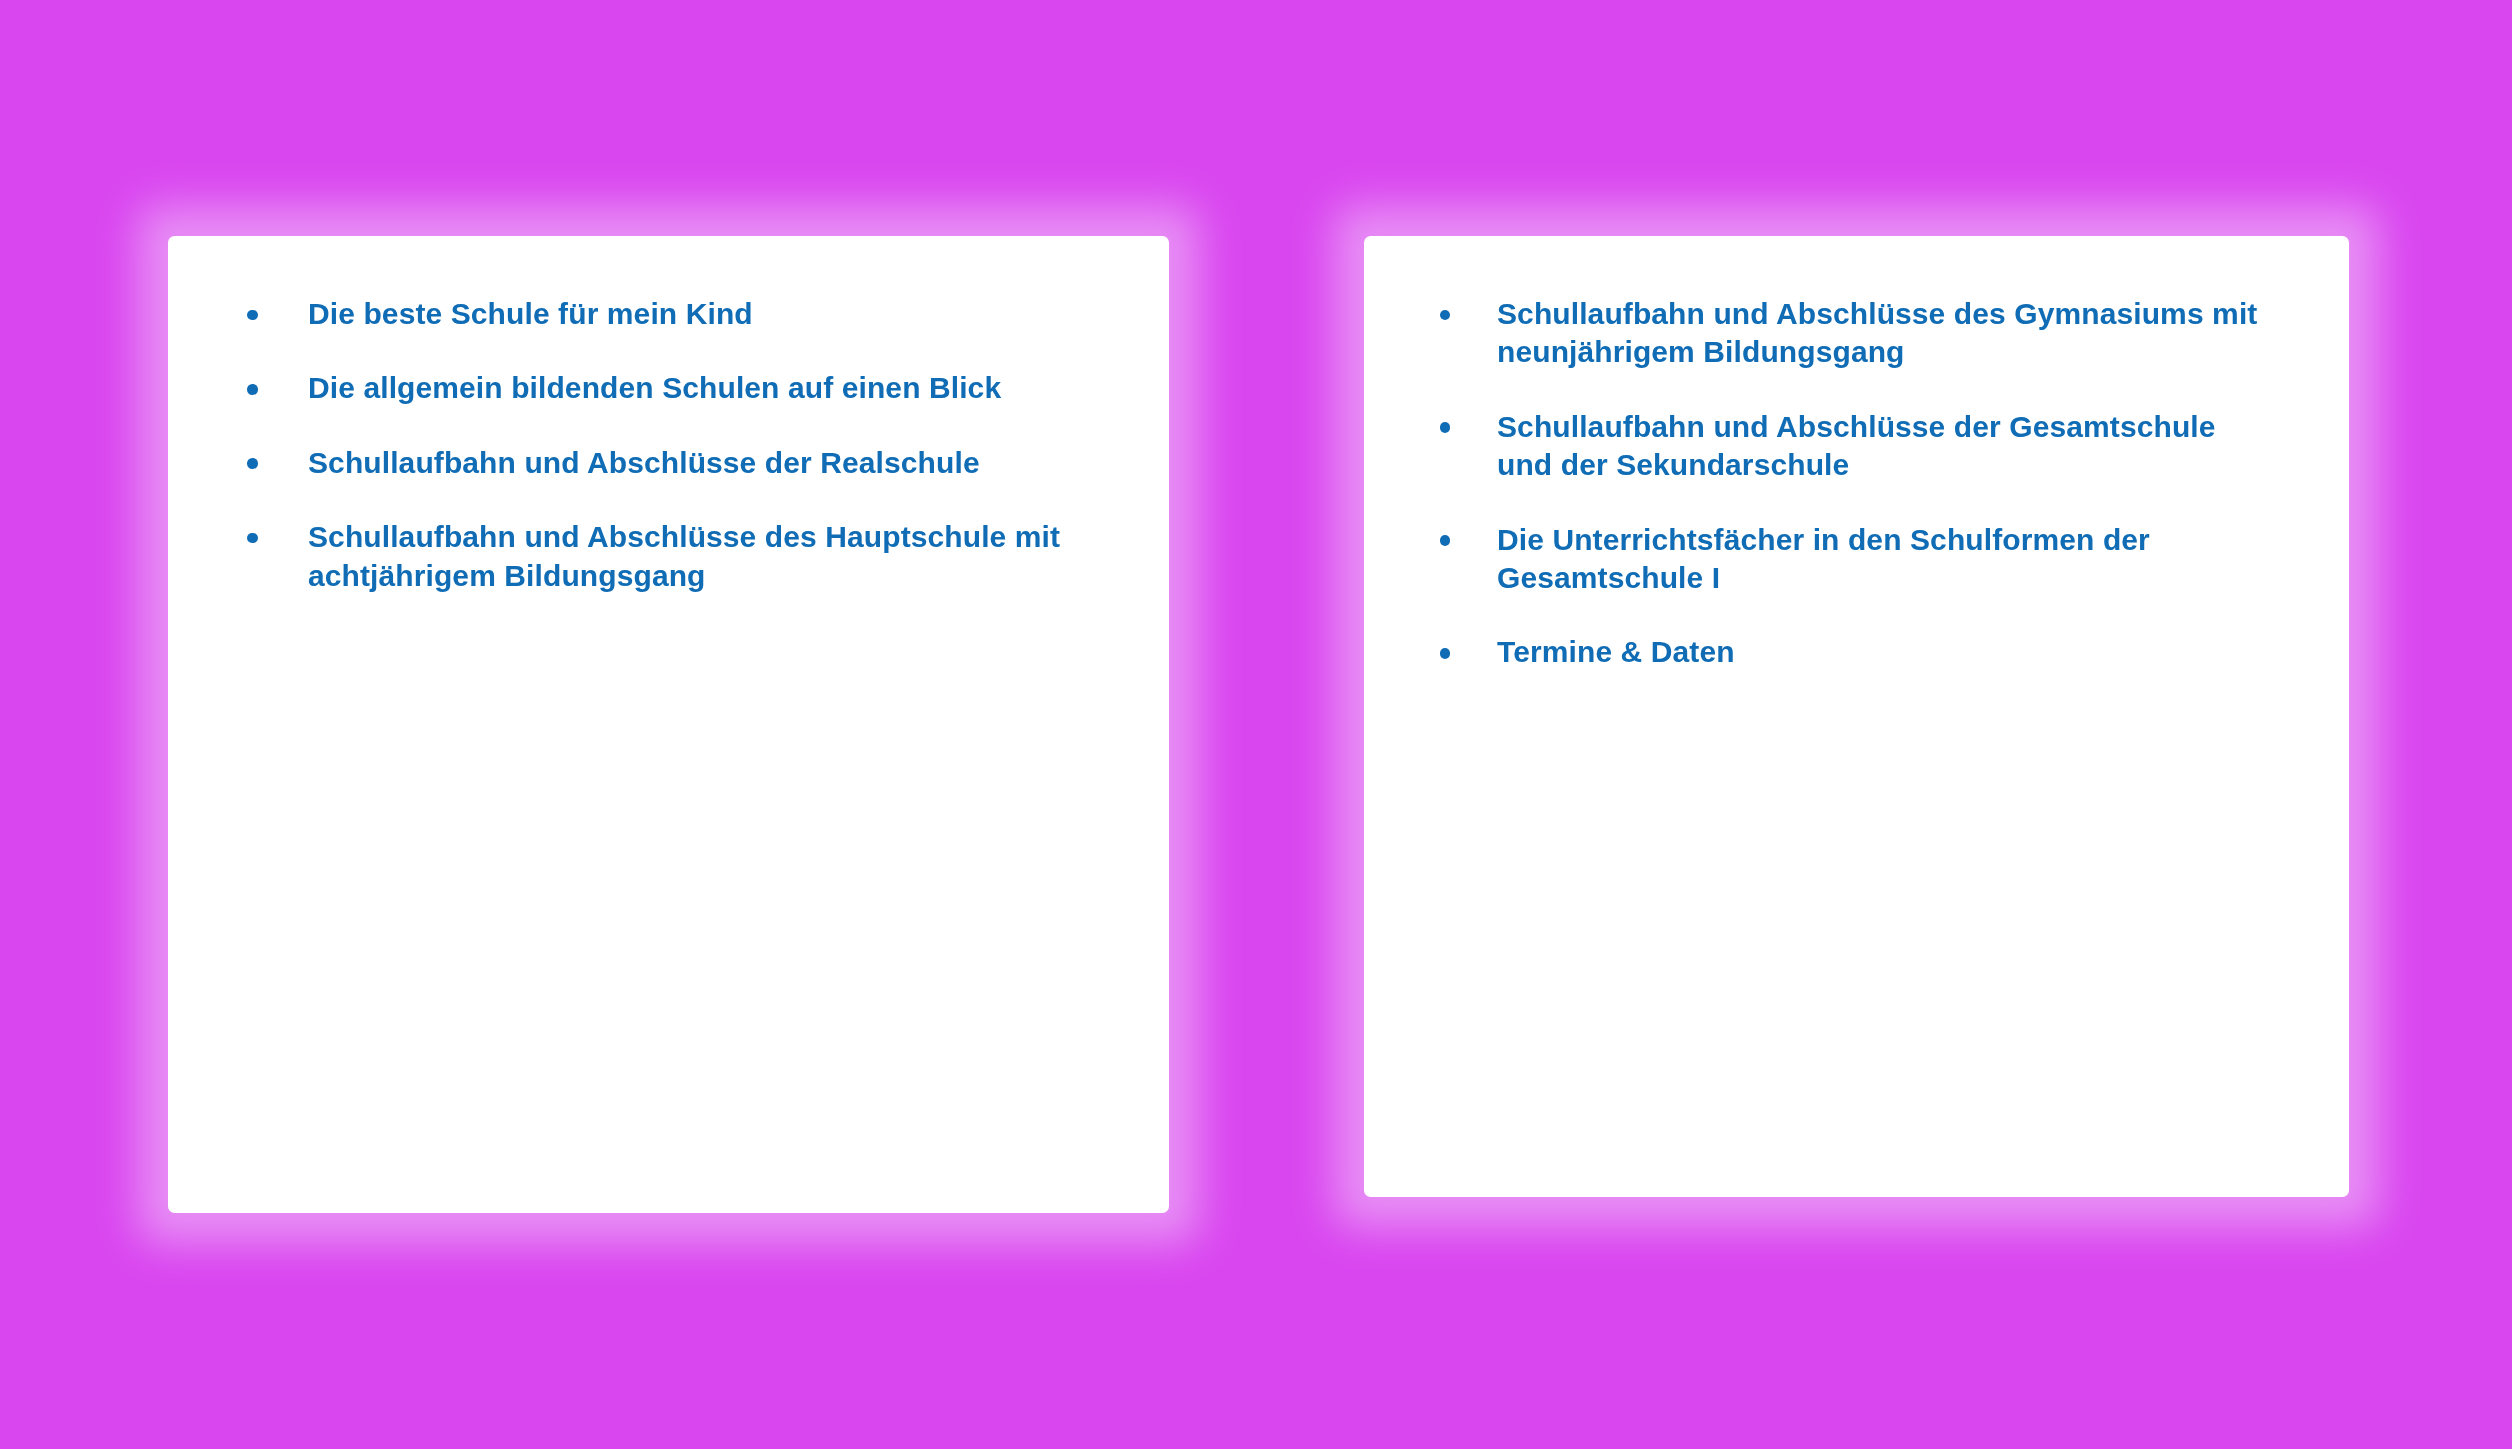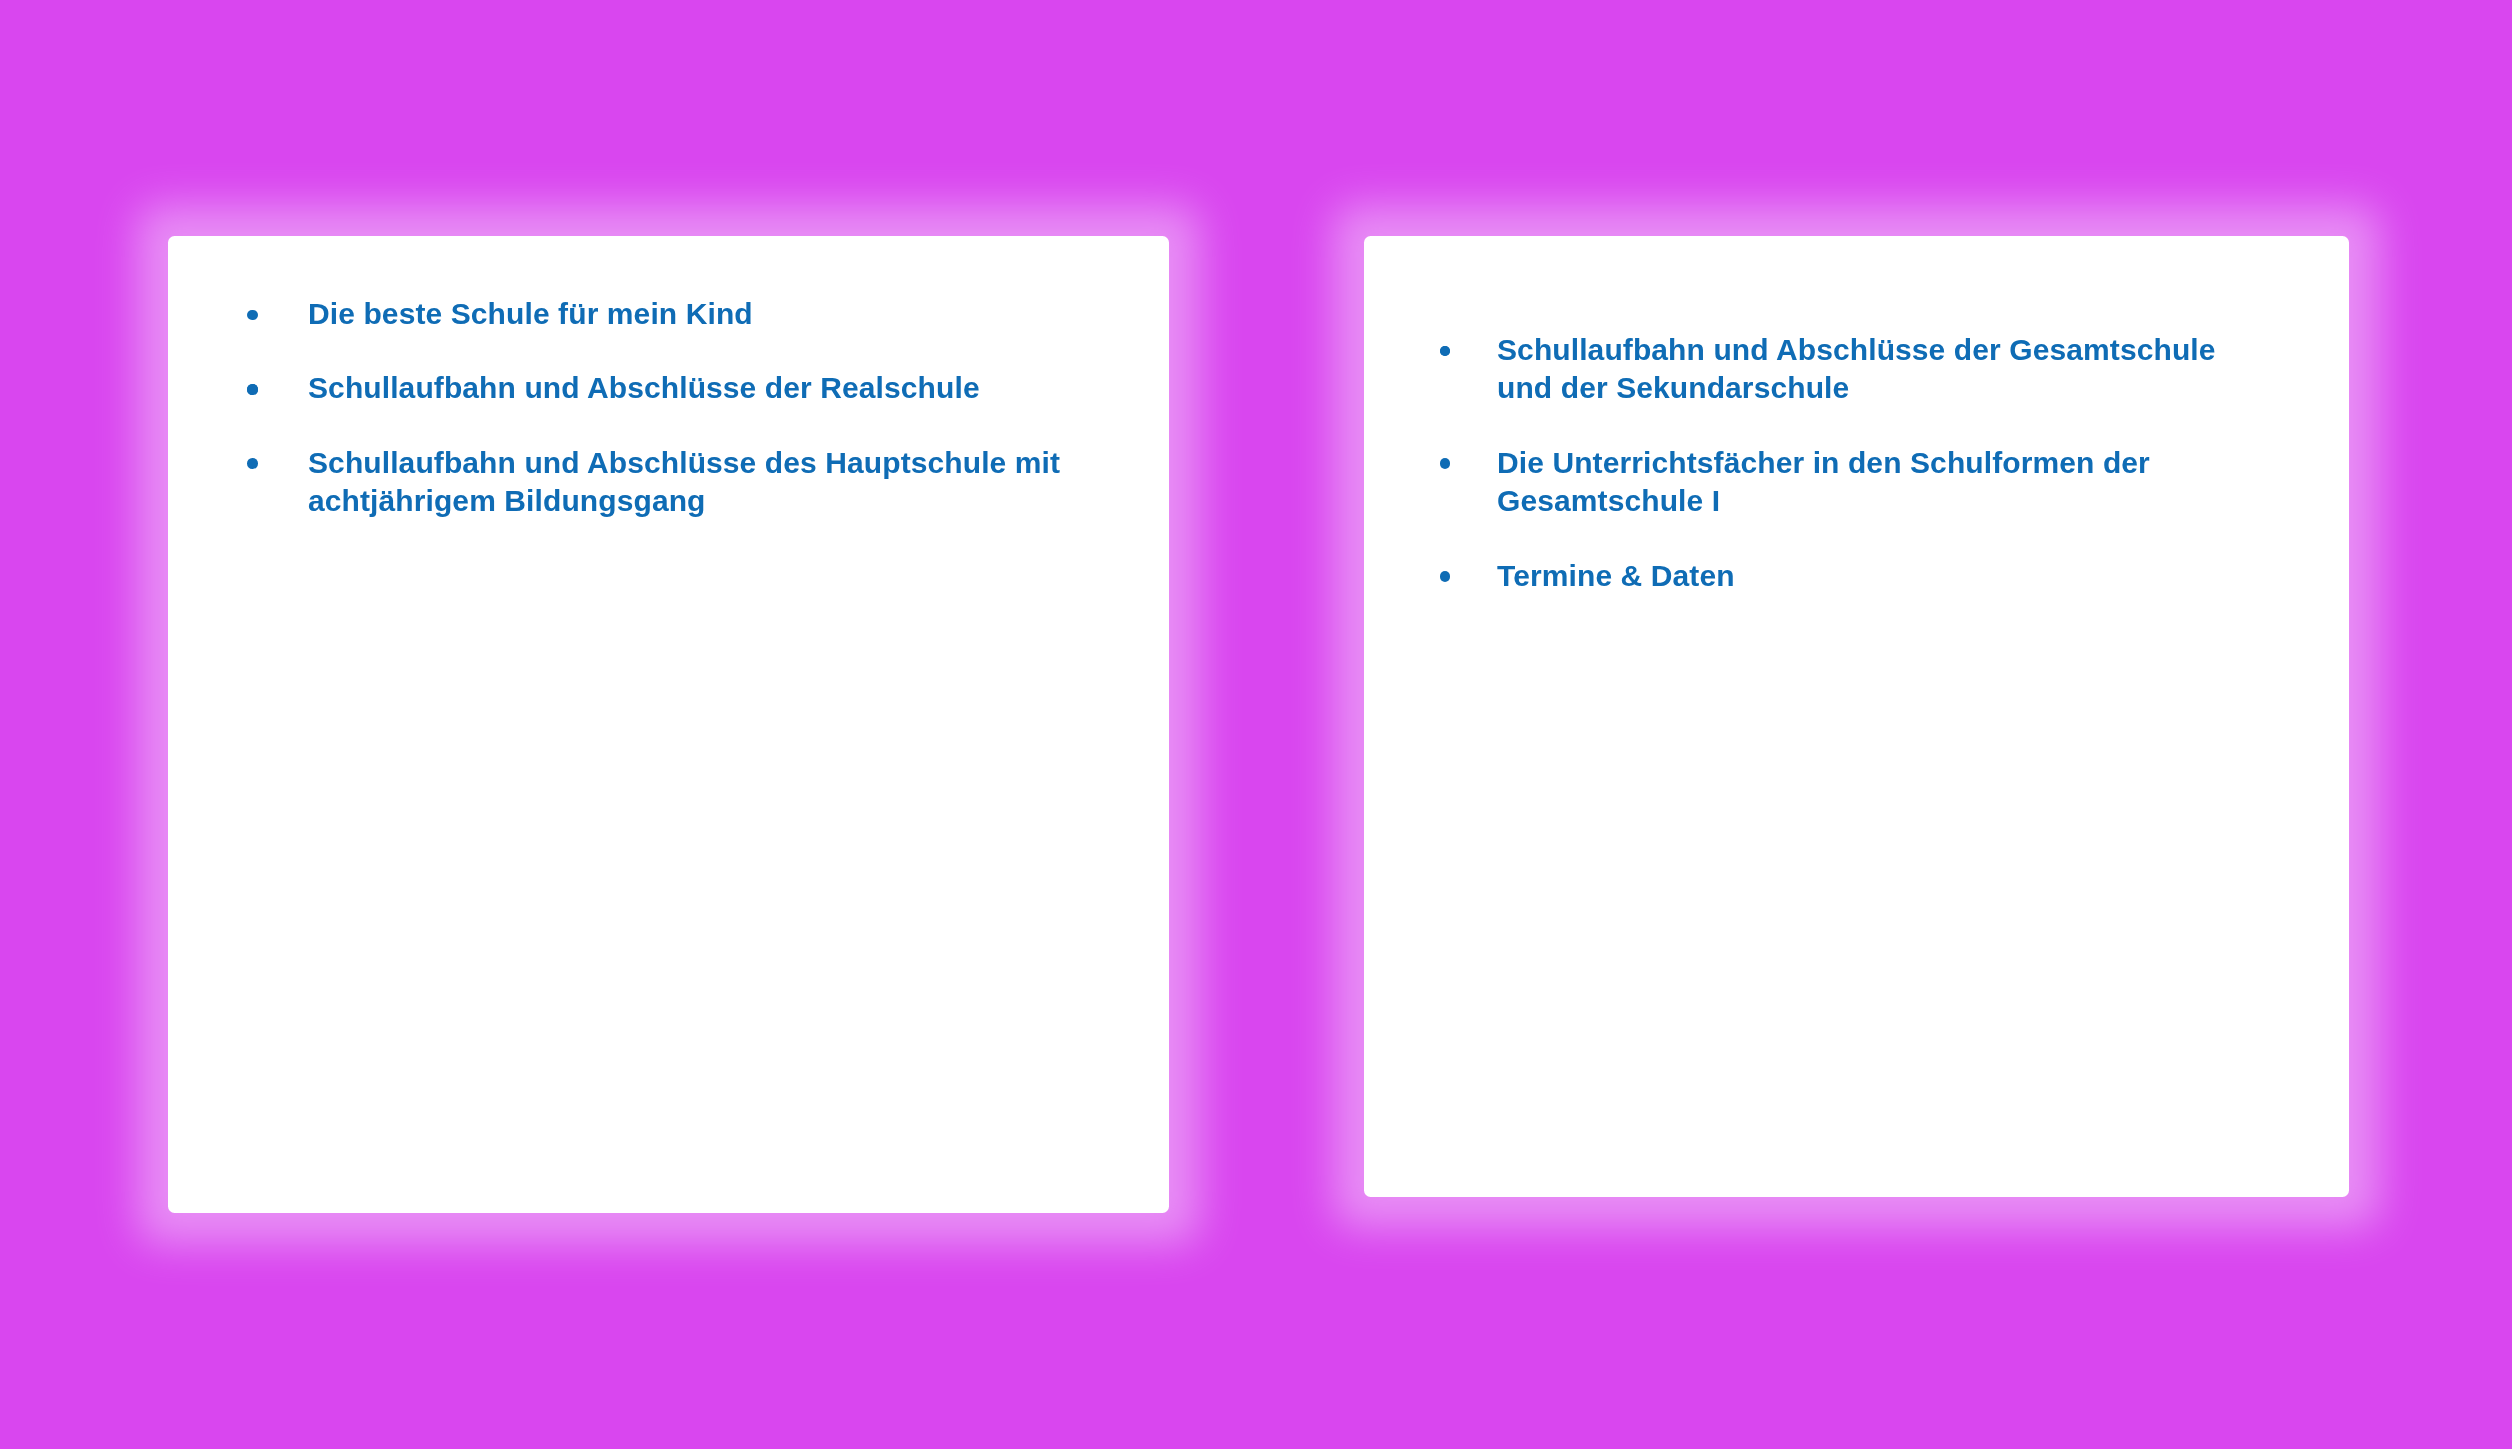--- a/index.html
+++ b/index.html
@@ -129,20 +129,21 @@
     <div class="card-glow"></div>
     <div class="card">
       <div class="card-inner">
         <ul class="bullets">
           <li>
             <span class="dot"></span>
             <span>Die beste Schule für mein Kind</span>
           </li>
           <li>
             <span class="dot"></span>
+            <span>Die allgemein bildenden Schulen auf einen Blick</span>
           </li>
           <li>
             <span class="dot"></span>
             <span>Schullaufbahn und Abschlüsse der Realschule</span>
           </li>
           <li>
             <span class="dot"></span>
             <span>Schullaufbahn und Abschlüsse des Hauptschule mit achtjährigem Bildungsgang</span>
           </li>
         </ul>
@@ -150,20 +151,21 @@
     </div>
   </div>
 
   <div class="card-wrap right">
     <div class="card-glow"></div>
     <div class="card">
       <div class="card-inner right">
         <ul class="bullets">
           <li>
             <span class="dot"></span>
+            <span>Schullaufbahn und Abschlüsse des Gymnasiums mit neunjährigem Bildungsgang</span>
           </li>
           <li>
             <span class="dot"></span>
             <span>Schullaufbahn und Abschlüsse der Gesamtschule und der Sekundarschule</span>
           </li>
           <li>
             <span class="dot"></span>
             <span>Die Unterrichtsfächer in den Schulformen der Gesamtschule I</span>
           </li>
           <li>

